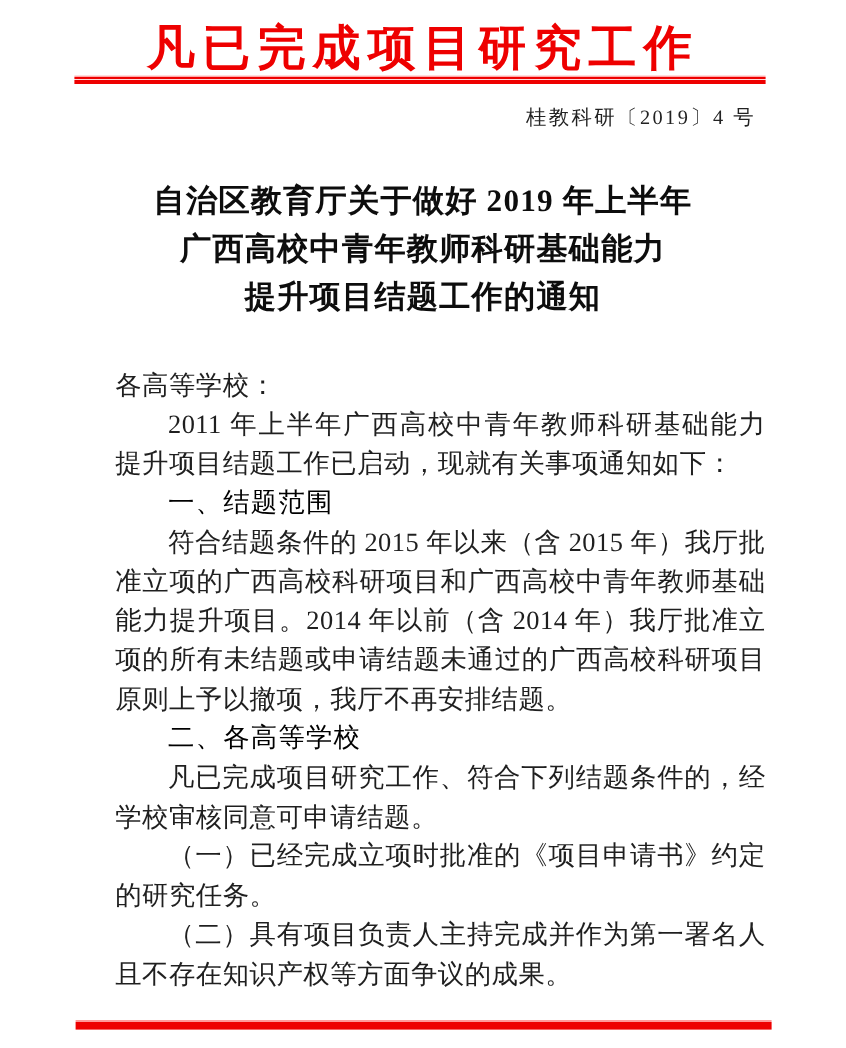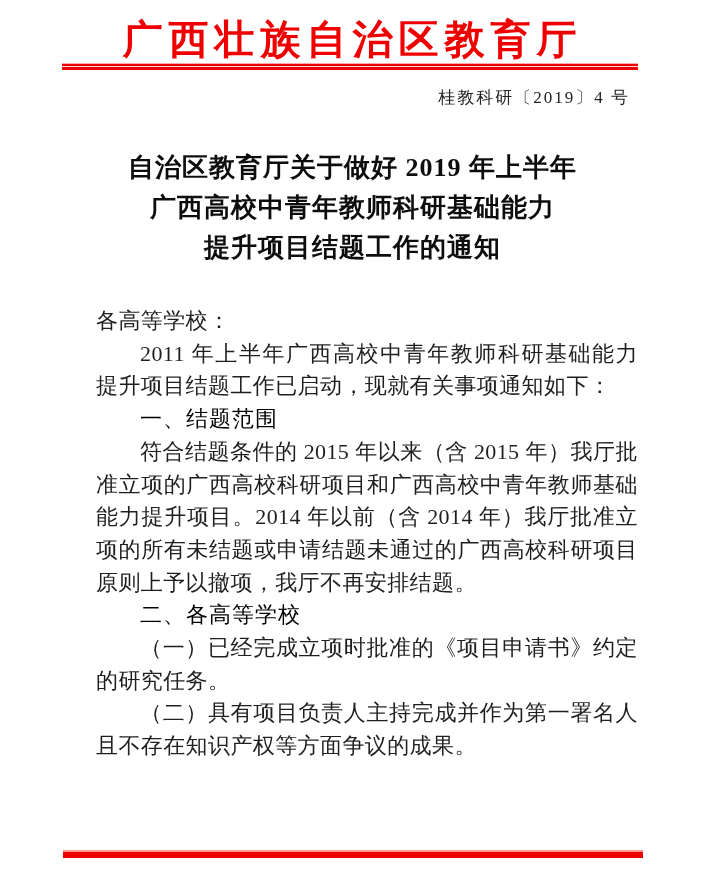--- a/index.html
+++ b/index.html
@@ -98,37 +98,38 @@
     background: linear-gradient(180deg,
       #ff9999 0px, #ff9999 2px,
       #ee0000 2px, #ee0000 8px);
   }
 </style>
 </head>
 <body>
 
 <div class="page">
 
-  <div class="agency-name">广西壮族自治区教育厅</div>
+  <div class="agency-name">凡已完成项目研究工作</div>
 
   <div class="top-rule"></div>
 
   <div class="doc-number">桂教科研〔2019〕4 号</div>
 
   <div class="notice-title">
     <div>自治区教育厅关于做好 2019 年上半年</div>
     <div>广西高校中青年教师科研基础能力</div>
     <div>提升项目结题工作的通知</div>
   </div>
 
   <div class="doc-body">
     <div class="salutation">各高等学校：</div>
     <div class="para">2011 年上半年广西高校中青年教师科研基础能力提升项目结题工作已启动，现就有关事项通知如下：</div>
     <div class="heading">一、结题范围</div>
     <div class="para">符合结题条件的 2015 年以来（含 2015 年）我厅批准立项的广西高校科研项目和广西高校中青年教师基础能力提升项目。2014 年以前（含 2014 年）我厅批准立项的所有未结题或申请结题未通过的广西高校科研项目原则上予以撤项，我厅不再安排结题。</div>
     <div class="heading">二、各高等学校</div>
+    <div class="para">凡已完成项目研究工作、符合下列结题条件的，经学校审核同意可申请结题。</div>
     <div class="para">（一）已经完成立项时批准的《项目申请书》约定的研究任务。</div>
     <div class="para">（二）具有项目负责人主持完成并作为第一署名人且不存在知识产权等方面争议的成果。</div>
   </div>
 
   <div class="bottom-rule"></div>
 
 </div>
 
 </body></html>

